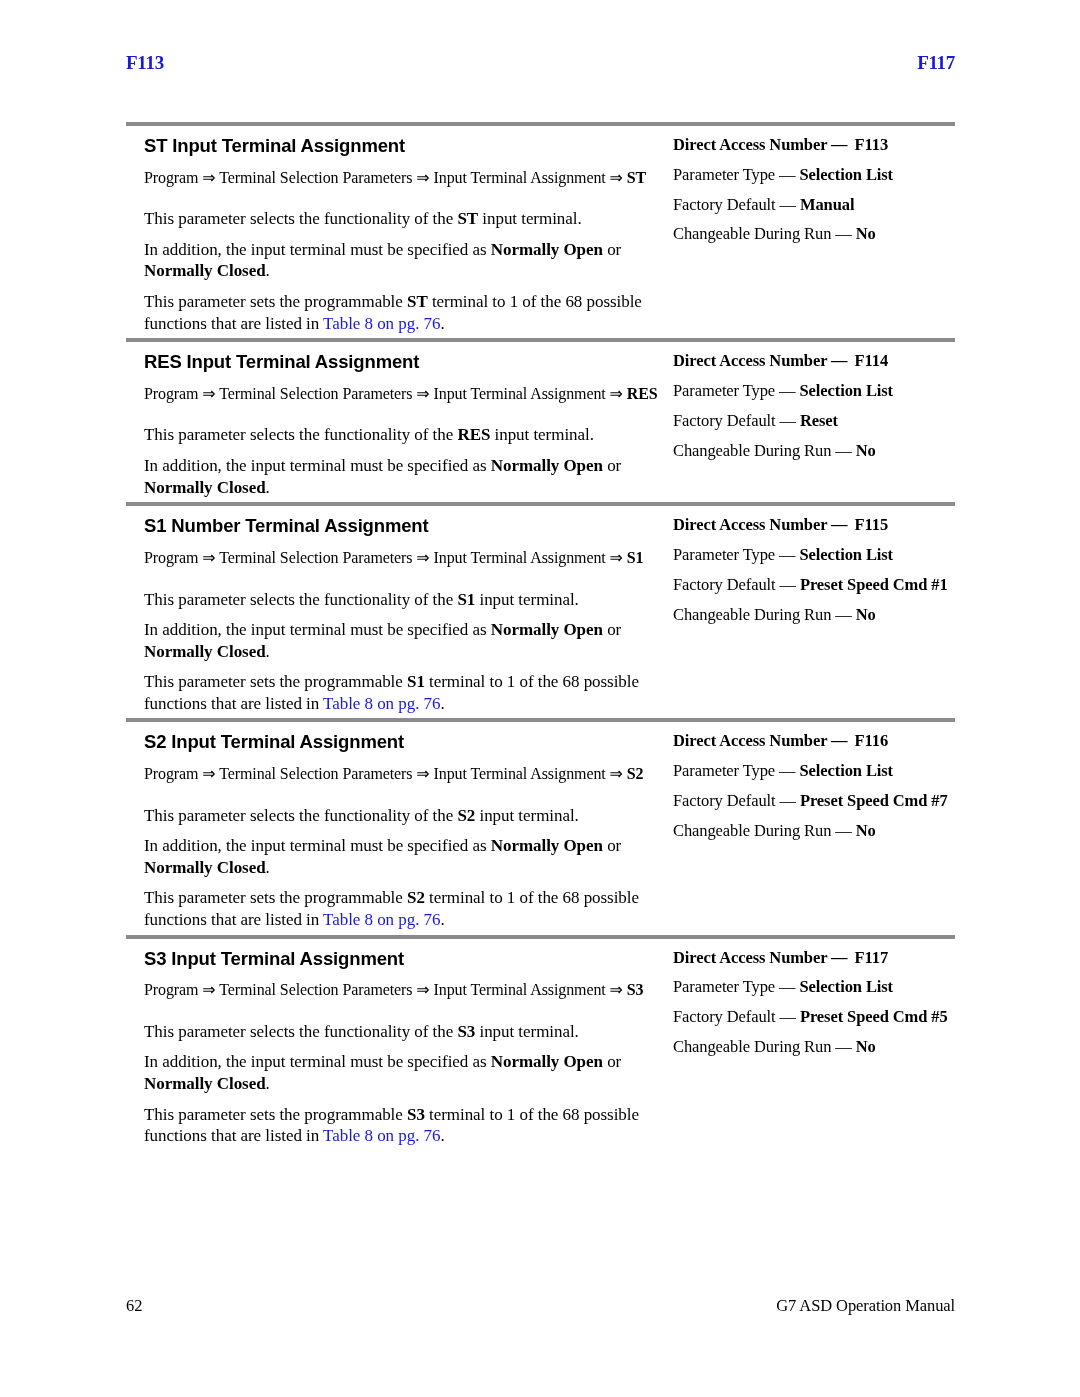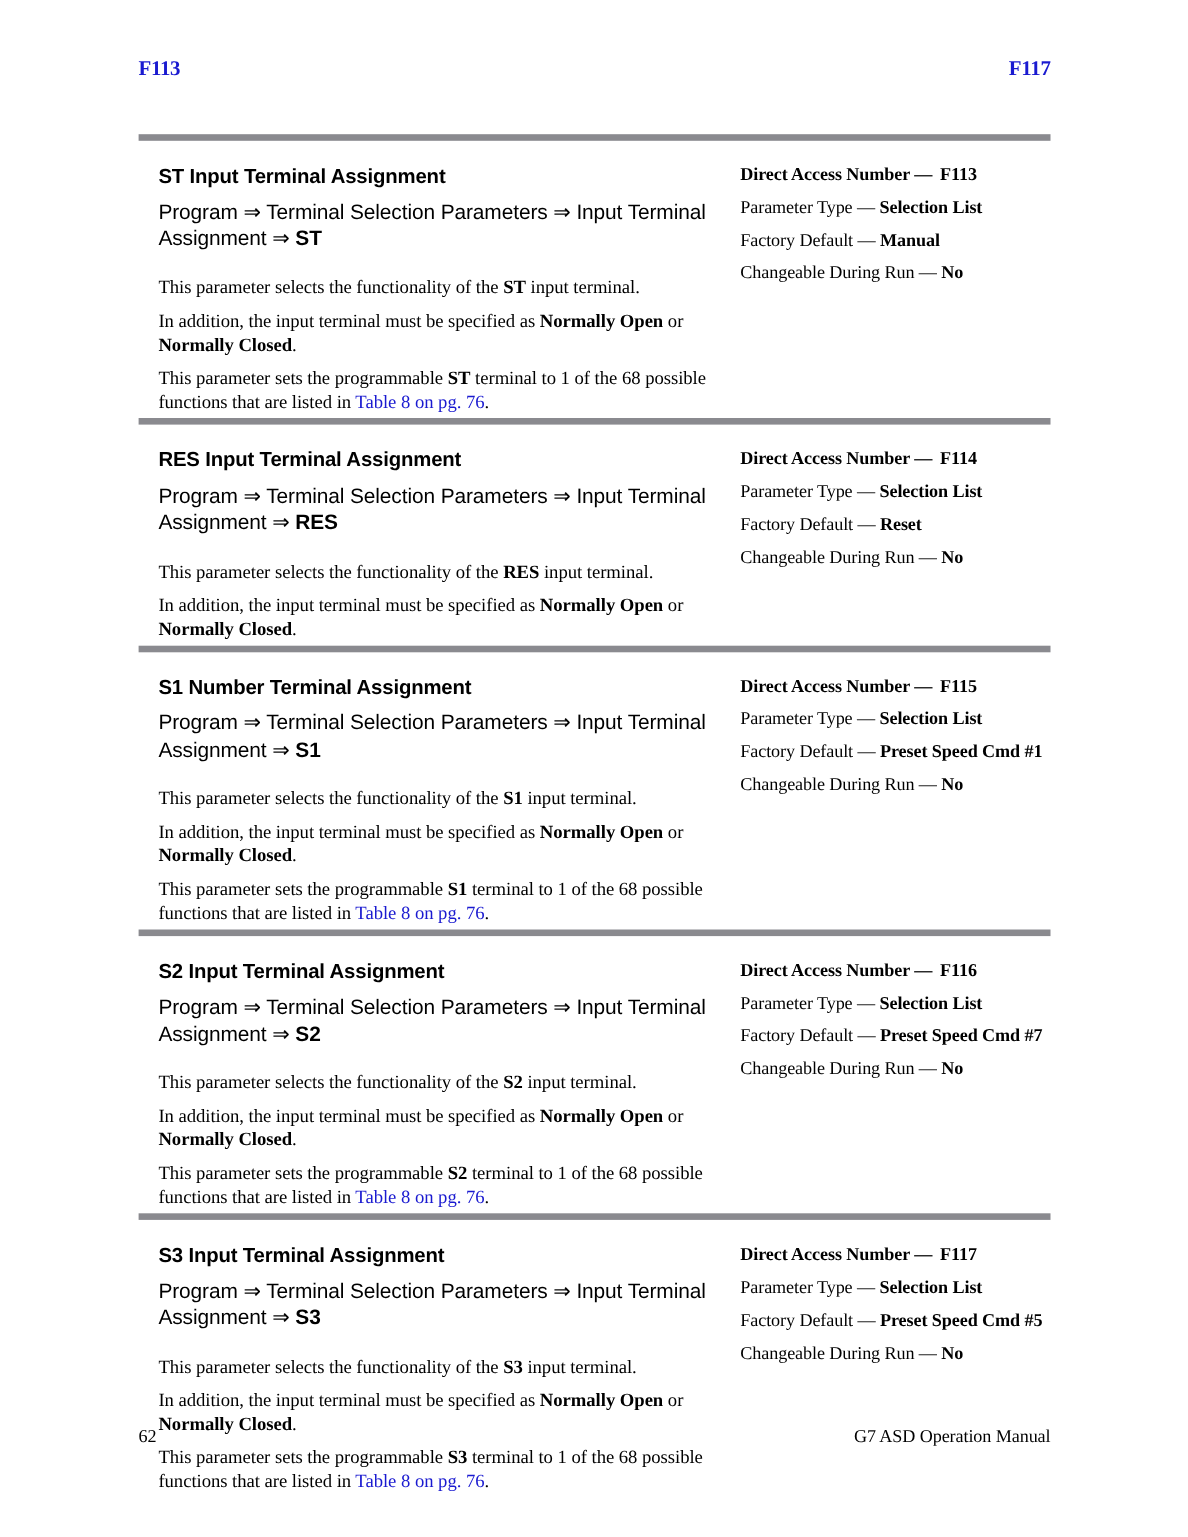--- a/index.html
+++ b/index.html
@@ -38,22 +38,22 @@
   
   .content {
     position: absolute;
     left: 126px;
     top: 122px;
     width: 829px;
   }
 
   .param-section {
     position: relative;
-    border-top: 6px solid #3b82f6;
-    padding-top: 21px;
+    border-top: 4px solid #3b82f6;
+    padding-top: 9px;
     padding-bottom: 4px;
   }
 
   .section-grid {
     display: flex;
     align-items: flex-start;
   }
   .col-left {
     width: 533px;
     flex: 0 0 533px;
@@ -66,22 +66,22 @@
   
   .param-title {
     font-family: "Liberation Sans", sans-serif;
     font-weight: bold;
     font-size: 18.5px;
     letter-spacing: -0.15px;
     margin: 0 0 11px 18px;
     line-height: 1.18;
   }
   .param-path {
-    font-family: Liberation Sans, sans-serif;
-    font-size: 19px;
+    font-family: Liberation Serif, serif;
+    font-size: 16px;
     line-height: 1.28;
     margin: 0 0 20px 18px;
     letter-spacing: -0.1px;
   }
   .param-path b {
     font-weight: bold;
   }
   .param-body {
     font-family: "Liberation Serif", serif;
     font-size: 17px;

